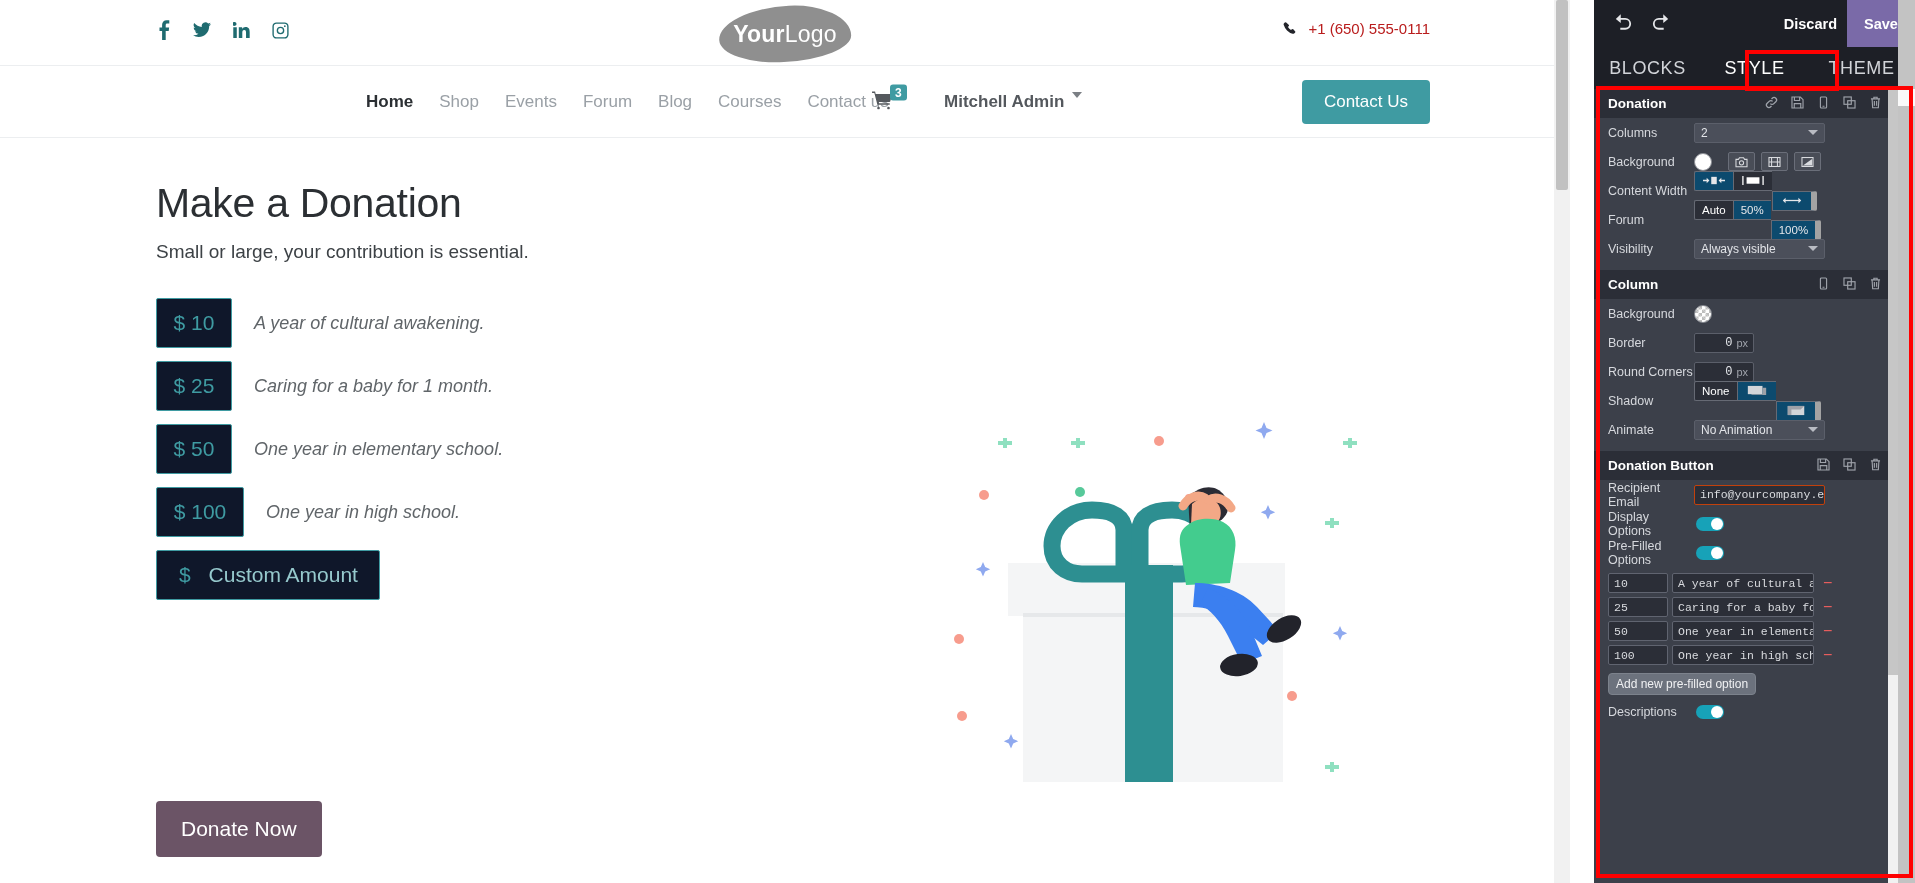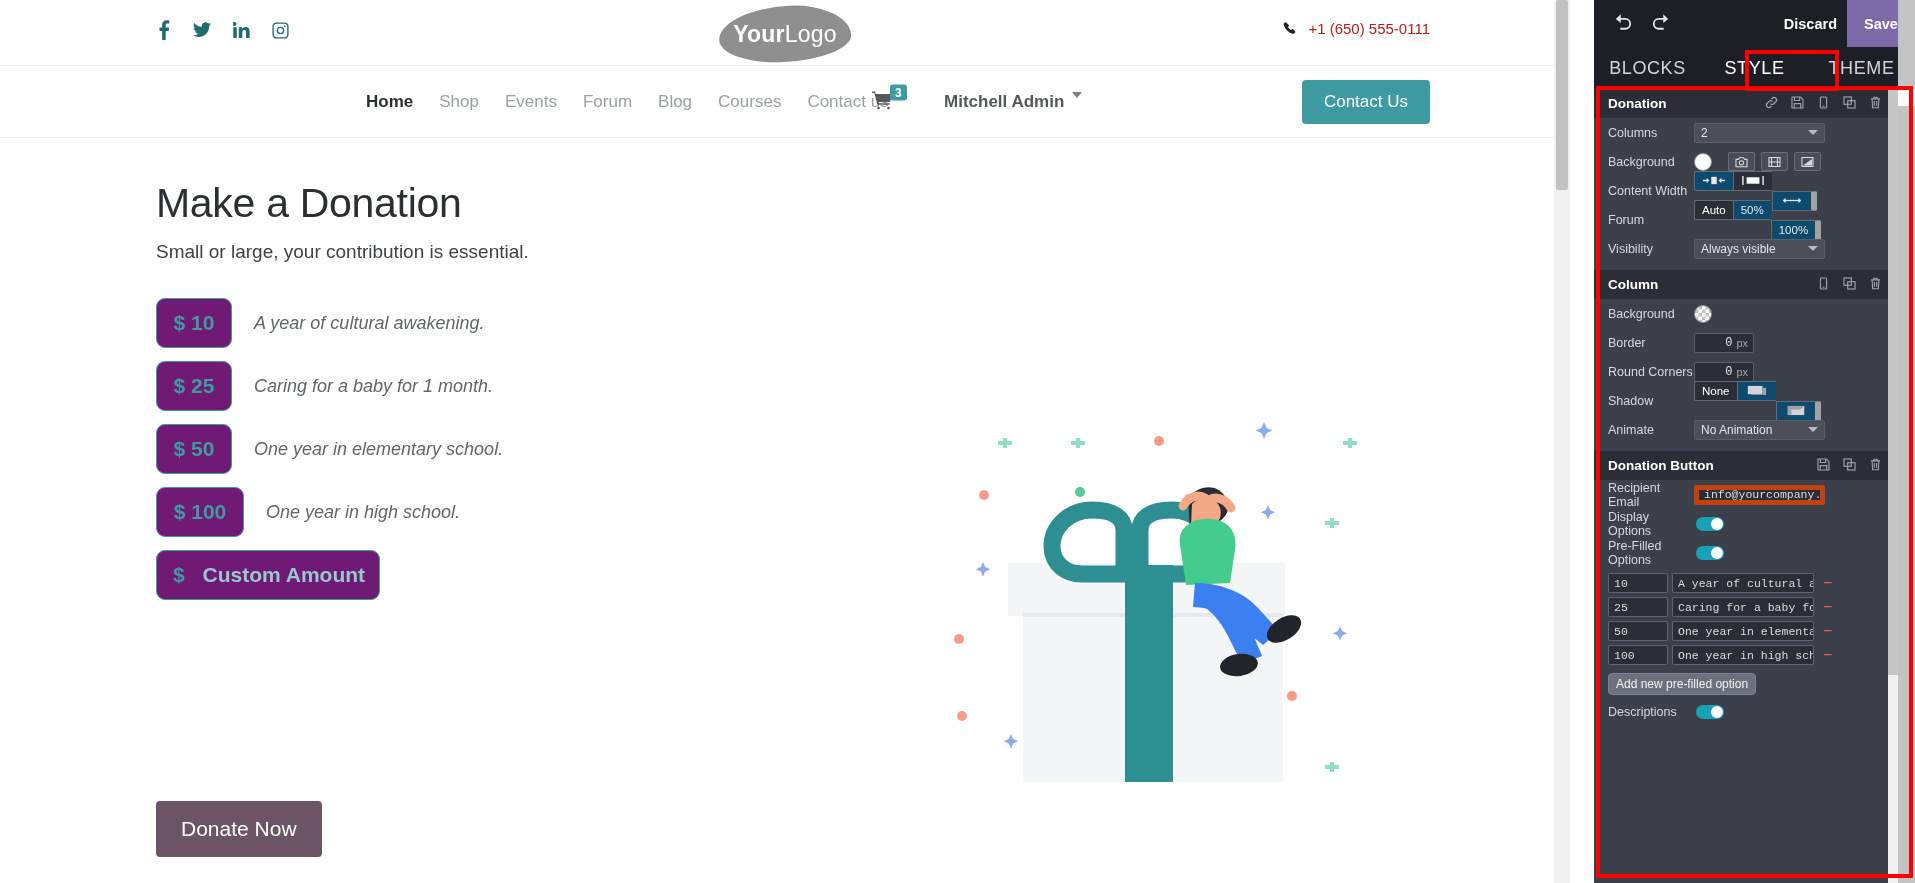--- a/index.html
+++ b/index.html
@@ -82,27 +82,26 @@
 
   
   .main { position: relative; padding: 56px 0 0 0; }
   .don-title { position: absolute; left: 156px; top: 42px; font-size: 41px;
                font-weight: 400; color: #2b2f33; letter-spacing: -.3px; }
   .don-sub { position: absolute; left: 156px; top: 103px; font-size: 19px;
              color: #3d4246; }
   .opt-list { position: absolute; left: 156px; top: 160px; }
   .opt-row { display: flex; align-items: center; margin-bottom: 13px; }
   .amt-box {
-    border: 1px solid #3f9ba2; border-radius: 9px; color: #3f9ba2;
+    border: 1px solid #3f9ba2; border-radius: 2px; color: #3f9ba2;
     font-size: 21px; padding: 12px 0; width: 76px; text-align: center;
-    background: #701a75; cursor: pointer;
+    background: #0f172a; cursor: pointer;
     font-family: "Liberation Sans", sans-serif;
-    font-weight: bold;
-  }
-  .amt-box.wide { width: 224px; text-align: left; padding-left: 16px; }
+  }
+  .amt-box.wide { width: 224px; text-align: left; padding-left: 22px; }
   .amt-box .ph { color: #96c9cd; margin-left: 12px; }
   .opt-desc { margin-left: 22px; font-style: italic; font-size: 18px; color: #606569; }
   .donate-btn {
     position: absolute; left: 156px; top: 663px;
     background: #6b5466; color: #fff; border: none; border-radius: 4px;
     padding: 16px 25px; font-size: 21px; cursor: pointer;
     font-family: "Liberation Sans", sans-serif;
   }
 
   
@@ -193,21 +192,21 @@
   .gbtn:last-child { border-right: 6px solid #a3a3a3; border-radius: 0 2px 2px 0; margin-top: 20px; }
   .gbtn.sel-on { background: #2b2e37; color: #fff; }
   .numbox {
     width: 60px; height: 20px; background: #2b2e37; border: 1px solid #5b5f6a;
     border-radius: 2px; color: #e2e4e8; font-size: 12px;
     display: flex; align-items: center; justify-content: flex-end; gap: 4px;
     padding: 0 5px; font-family: "Liberation Mono", monospace; cursor: text;
   }
   .numbox .u { color: #9fa3ab; font-family: "Liberation Sans", sans-serif; font-size: 11px; }
   .txtbox {
-    width: 131px; height: 20px; background: #2b2e37; border: 5px solid #c2410c;
+    width: 131px; height: 20px; background: #2b2e37; border: 1px solid #c2410c;
     border-radius: 2px; color: #d9dbdf; font-size: 11.5px;
     display: flex; align-items: center; padding: 0 5px;
     font-family: "Liberation Mono", monospace; overflow: hidden; white-space: nowrap;
     cursor: text;
   }
   .toggle { width: 28px; height: 14px; border-radius: 8px; background: #17a2b8;
             position: relative; margin-left: 2px; cursor: pointer; }
   .toggle:after { content:""; position: absolute; right: 1px; top: 1px;
                   width: 12px; height: 12px; border-radius: 50%; background: #fff; }
   .opt-rows { padding: 6px 0 0 14px; }

